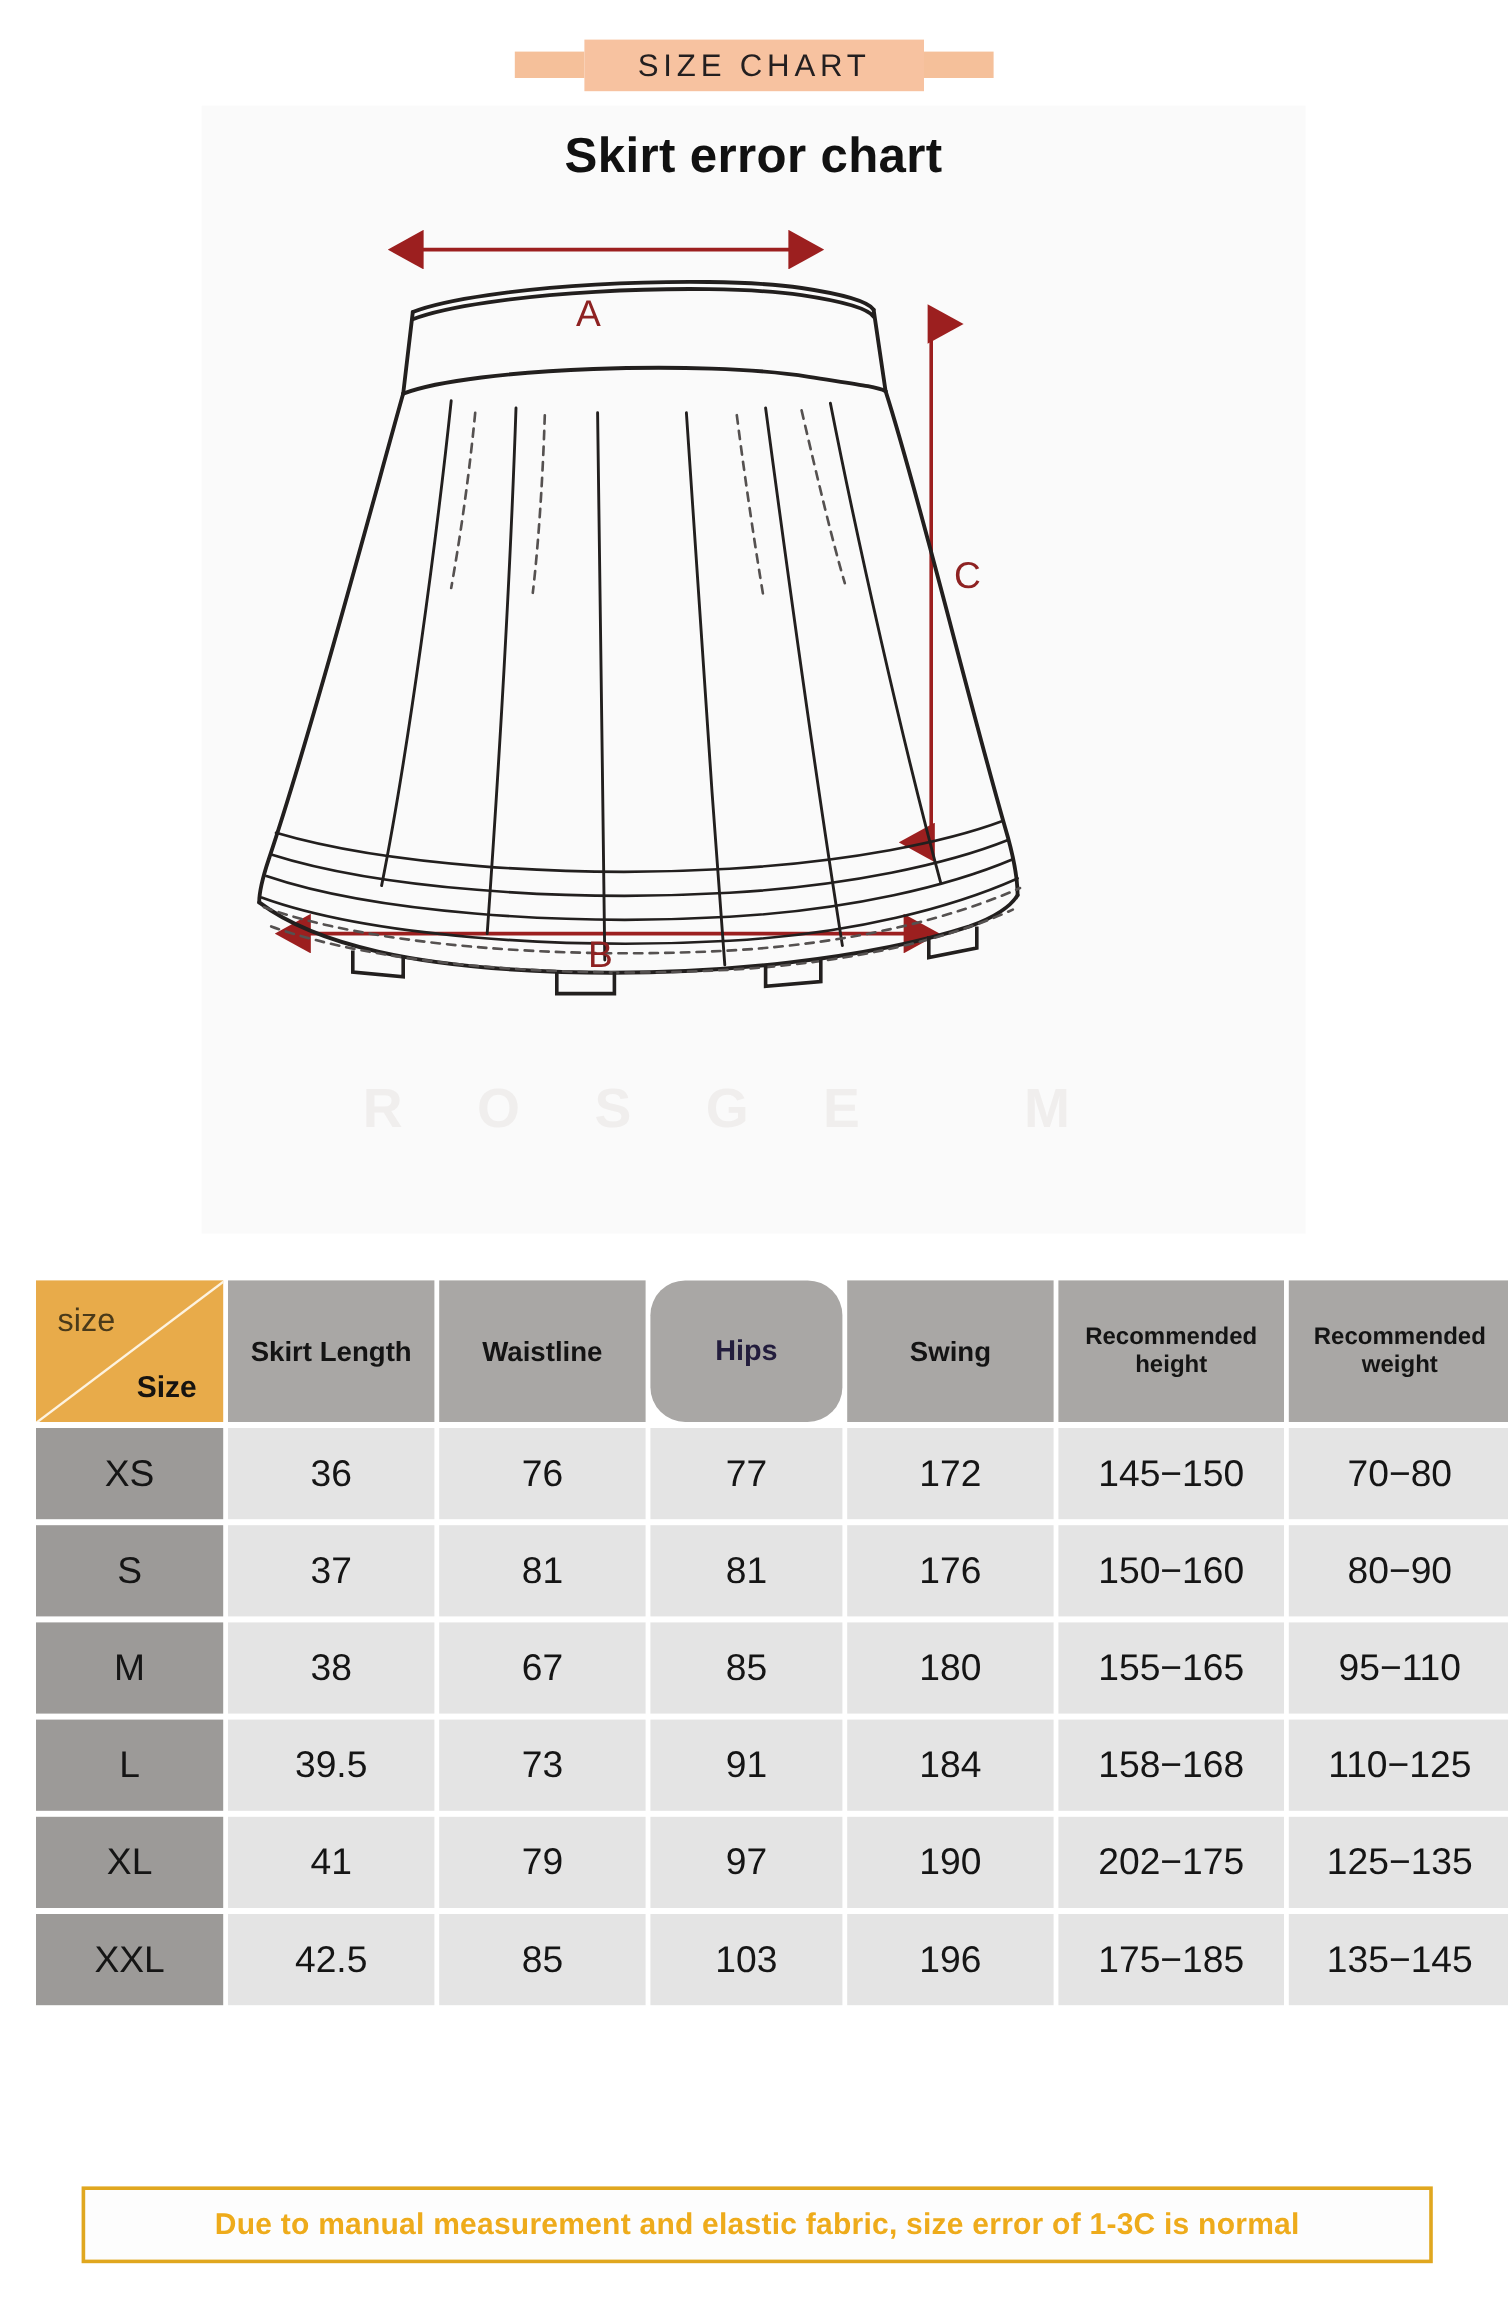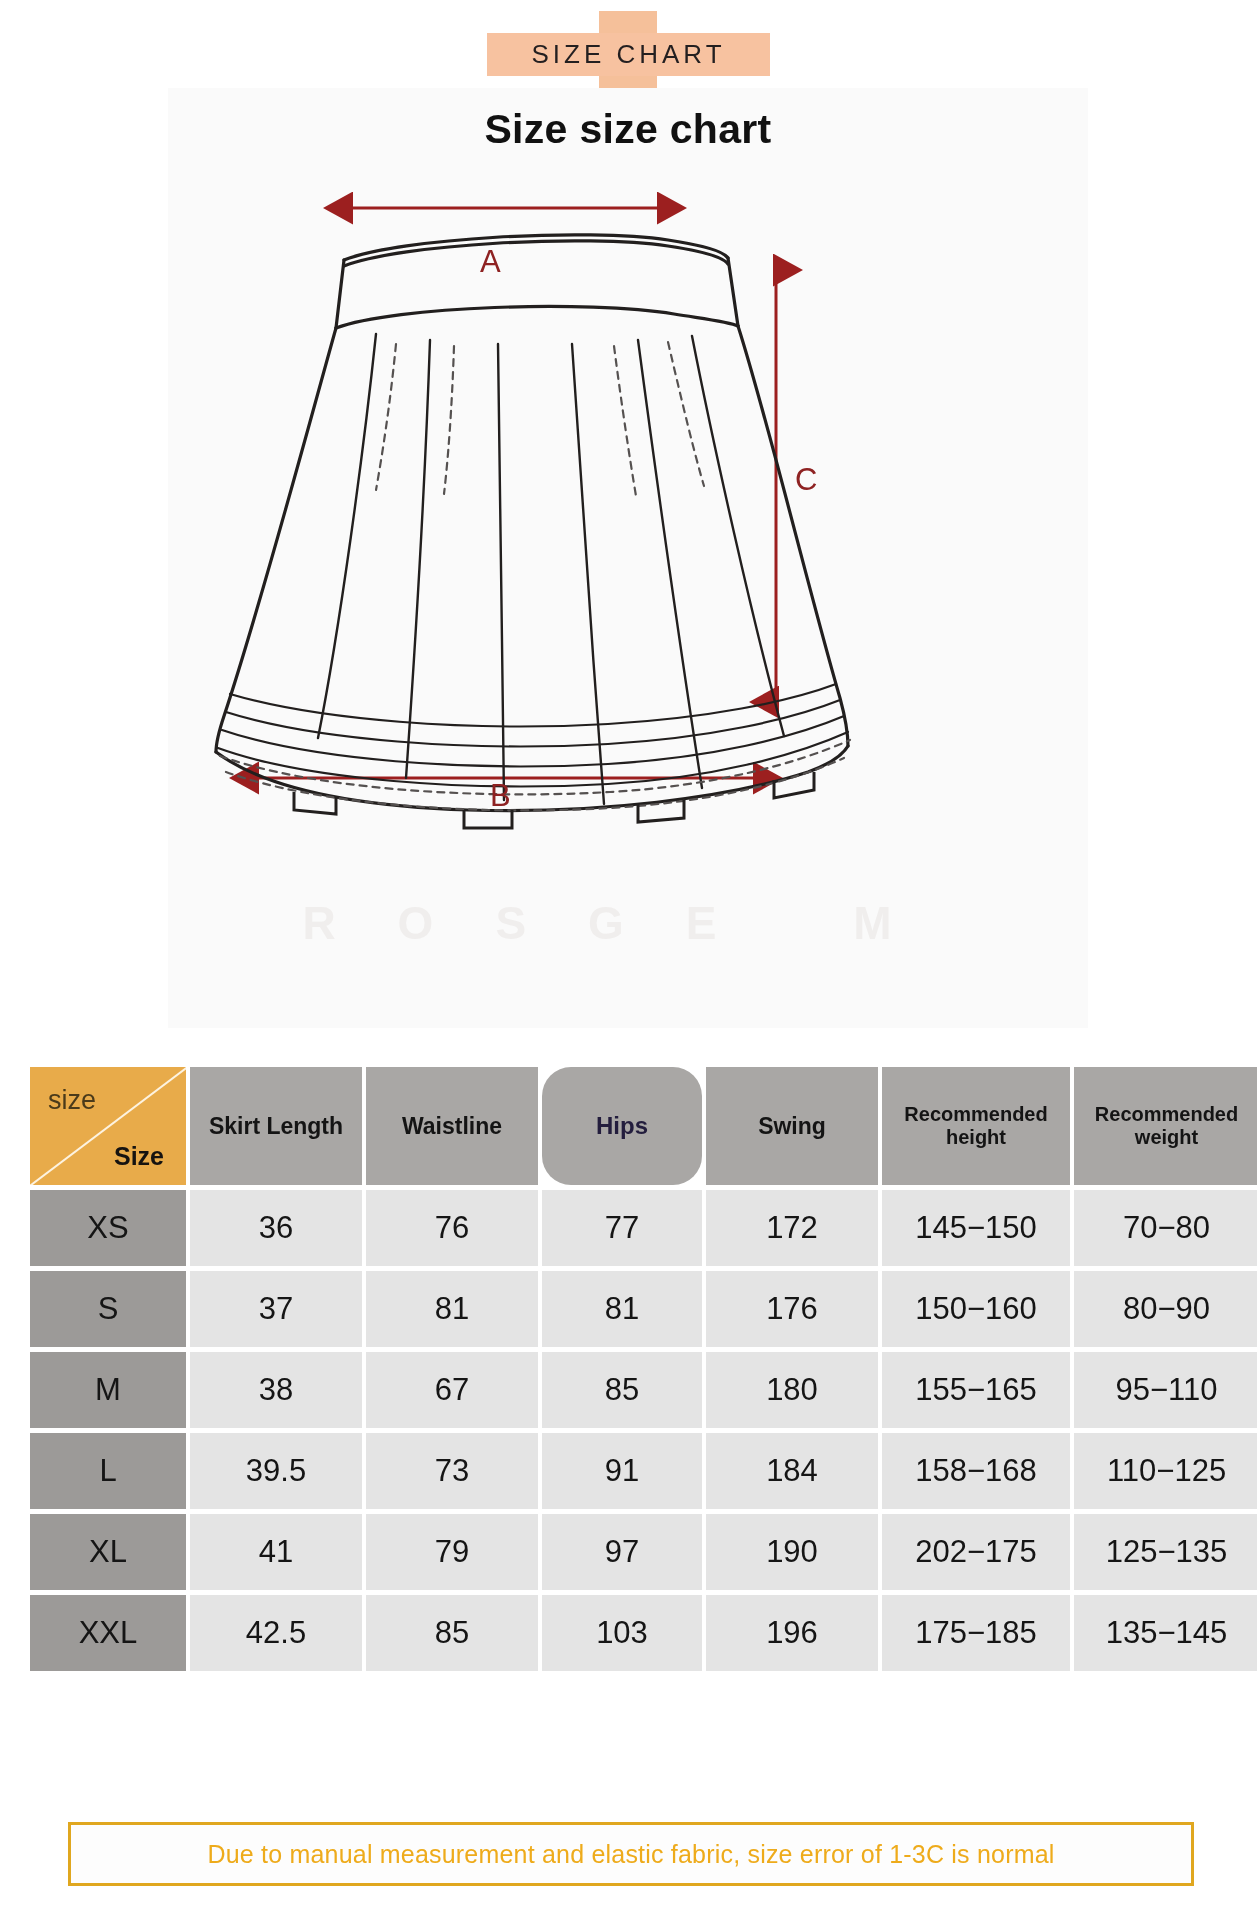--- a/index.html
+++ b/index.html
@@ -24,21 +24,20 @@
     height: 52px;
     display: flex;
     align-items: center;
     justify-content: center;
   }
   .ribbon {
     position: relative;
     display: flex;
     align-items: center;
     justify-content: center;
-    flex-direction: column;
   }
   .ribbon-tail {
     width: 58px;
     height: 22px;
     background: #f5c09a;
   }
   .ribbon-center {
     background: #f7c2a0;
     padding: 8px 44px 9px 44px;
     line-height: 1;
@@ -196,42 +195,42 @@
     width: 1120px;
     height: 58px;
     border: 3px solid #e0a71f;
     background: #fdfdfd;
     display: flex;
     align-items: center;
     justify-content: center;
   }
   .footer-note span {
     font-size: 25px;
-    font-weight: normal;
+    font-weight: bold;
     color: #eeab1b;
     letter-spacing: 0.2px;
     white-space: nowrap;
   }
 </style>
 </head>
 <body>
 
 <div class="banner-wrap">
   <div class="ribbon">
     <div class="ribbon-tail"></div>
     <div class="ribbon-center">
       <span>SIZE  CHART</span>
     </div>
     <div class="ribbon-tail"></div>
   </div>
 </div>
 
 <div class="illus-panel">
 
-  <div class="illus-title">Size size chart</div>
+  <div class="illus-title">Skirt error chart</div>
 
   <div class="watermark">ROSGE M</div>
 
   <svg class="svg-layer" viewBox="0 0 920 940">
     <defs>
       <marker id="ah-left" markerWidth="11" markerHeight="11" refX="9" refY="5.5" orient="auto">
         <path d="M10,0 L10,11 L0,5.5 Z" fill="#9c1f1f"></path>
       </marker>
       <marker id="ah-right" markerWidth="11" markerHeight="11" refX="2" refY="5.5" orient="auto">
         <path d="M1,0 L1,11 L11,5.5 Z" fill="#9c1f1f"></path>

